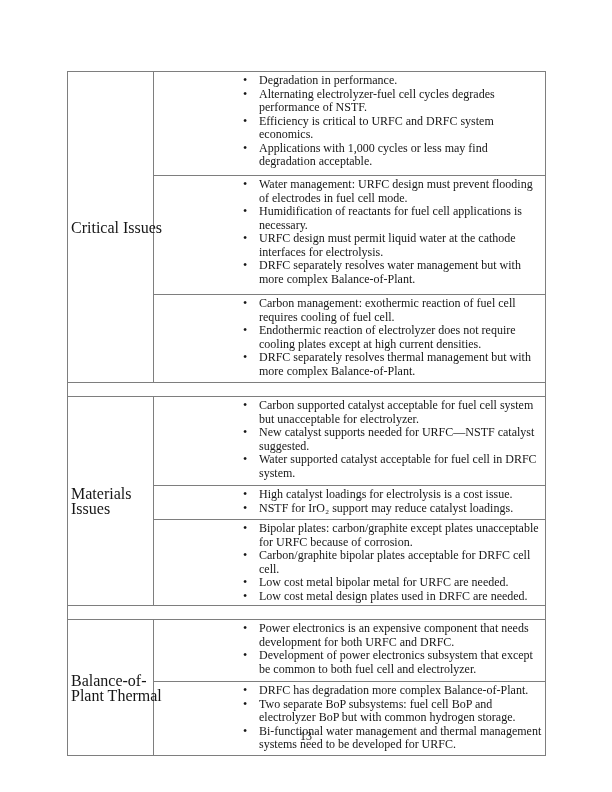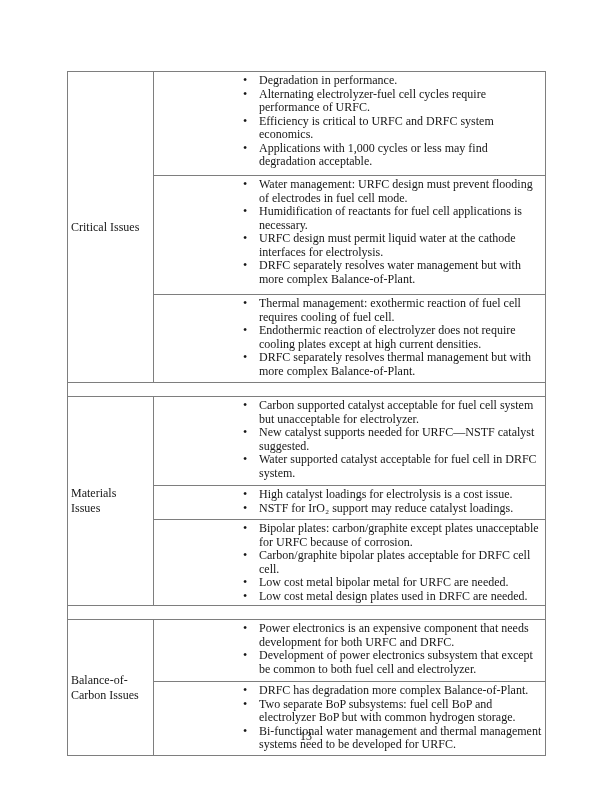--- a/index.html
+++ b/index.html
@@ -20,21 +20,21 @@
     border-collapse: collapse;
     table-layout: fixed;
   }
   table.issues-table td {
     border: 1px solid #7e7e7e;
   }
   td.label-cell {
     width: 81px;
     vertical-align: middle;
     padding: 1px 1px 1px 3px;
-    font-size: 12px;
+    font-size: 16px;
     line-height: 15px;
     white-space: pre;
   }
   td.content-cell {
     vertical-align: top;
     padding: 2px 2px 1px 0;
   }
   ul.bullet-list {
     margin: 0;
     padding: 0 0 0 88px;
@@ -71,40 +71,40 @@
 <div class="doc-page">
 
   <table class="issues-table">
     <tbody>
 
       <tr>
         <td class="label-cell" rowspan="3">Critical Issues</td>
         <td class="content-cell" style="height:100px">
           <ul class="bullet-list">
             <li>Degradation in performance.</li>
-            <li>Alternating electrolyzer-fuel cell cycles require performance of URFC.</li>
+            <li>Alternating electrolyzer-fuel cell cycles degrades performance of NSTF.</li>
             <li>Efficiency is critical to URFC and DRFC system economics.</li>
             <li>Applications with 1,000 cycles or less may find degradation acceptable.</li>
           </ul>
         </td>
       </tr>
       <tr>
         <td class="content-cell" style="height:115px">
           <ul class="bullet-list">
             <li>Water management: URFC design must prevent flooding of electrodes in fuel cell mode.</li>
             <li>Humidification of reactants for fuel cell applications is necessary.</li>
             <li>URFC design must permit liquid water at the cathode interfaces for electrolysis.</li>
             <li>DRFC separately resolves water management but with more complex Balance-of-Plant.</li>
           </ul>
         </td>
       </tr>
       <tr>
         <td class="content-cell" style="height:84px">
           <ul class="bullet-list">
-            <li>Thermal management: exothermic reaction of fuel cell requires cooling of fuel cell.</li>
+            <li>Carbon management: exothermic reaction of fuel cell requires cooling of fuel cell.</li>
             <li>Endothermic reaction of electrolyzer does not require cooling plates except at high current densities.</li>
             <li>DRFC separately resolves thermal management but with more complex Balance-of-Plant.</li>
           </ul>
         </td>
       </tr>
 
       <tr class="spacer-row">
         <td colspan="2"></td>
       </tr>
 
@@ -137,21 +137,21 @@
           </ul>
         </td>
       </tr>
 
       <tr class="spacer-row">
         <td colspan="2"></td>
       </tr>
 
       <tr>
         <td class="label-cell" rowspan="2">Balance-of-
-Carbon Issues</td>
+Plant Thermal</td>
         <td class="content-cell" style="height:58px">
           <ul class="bullet-list">
             <li>Power electronics is an expensive component that needs development for both URFC and DRFC.</li>
             <li>Development of power electronics subsystem that except be common to both fuel cell and electrolyzer.</li>
           </ul>
         </td>
       </tr>
       <tr>
         <td class="content-cell" style="height:70px">
           <ul class="bullet-list">

